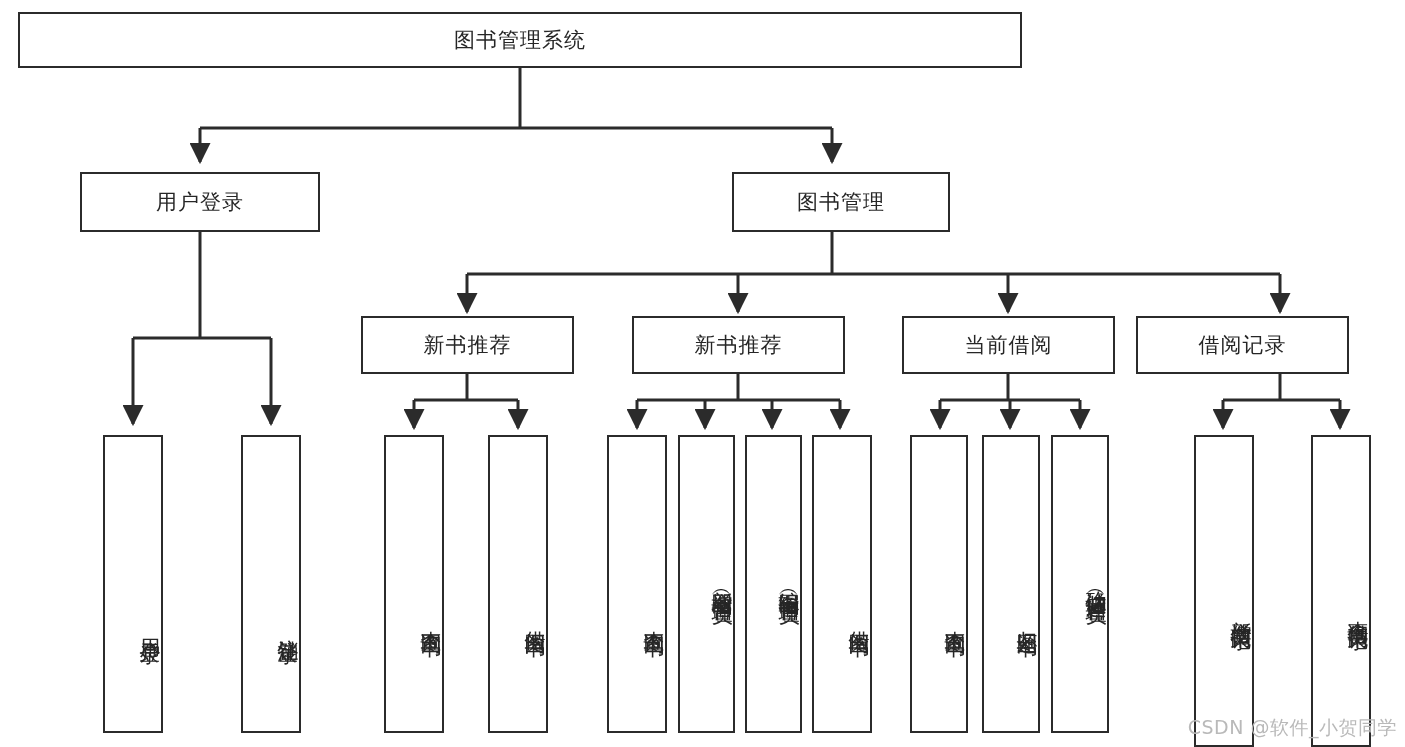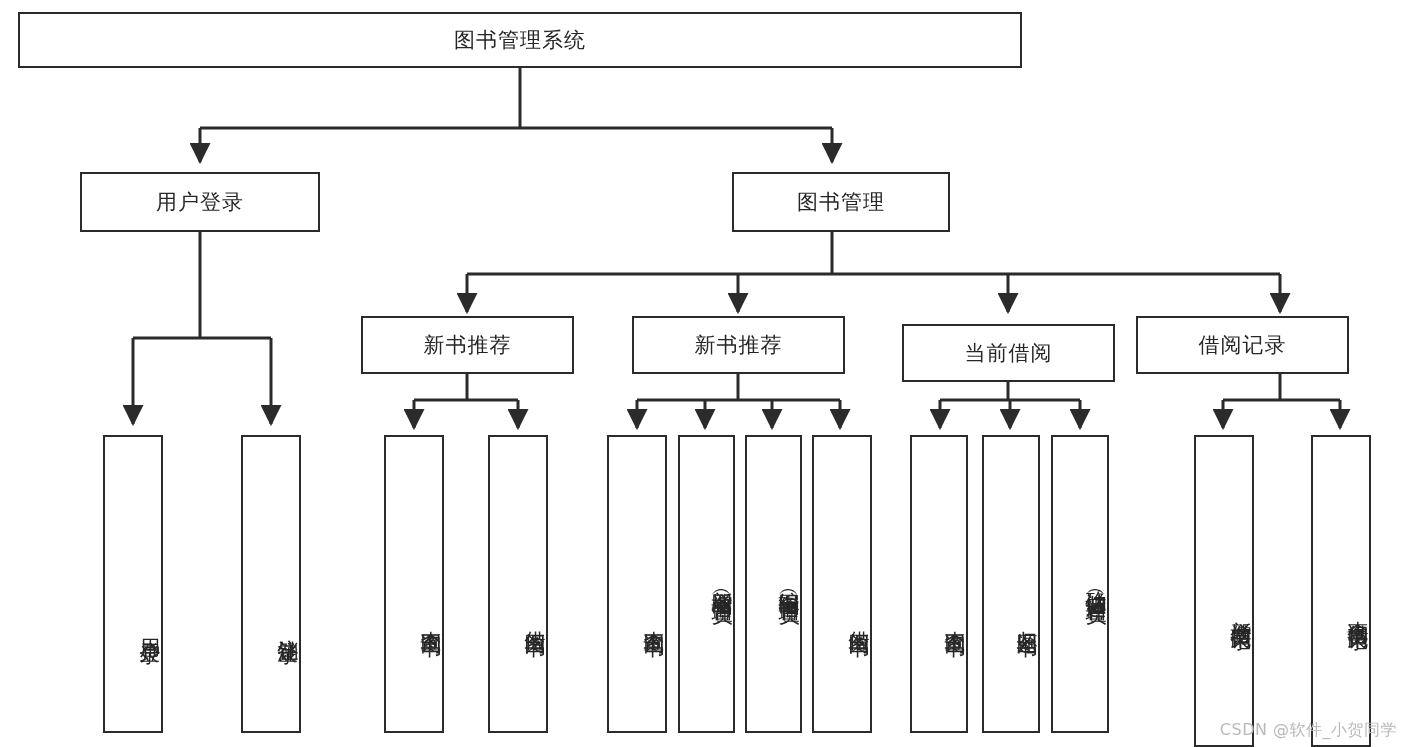--- a/index.html
+++ b/index.html
@@ -54,21 +54,21 @@
     align-items: flex-start;
   }
   .node-label {
     display: block;
     white-space: nowrap;
   }
   #watermark {
     position: absolute;
     right: 8px;
     bottom: 6px;
-    font-size: 16px;
+    font-size: 19px;
     color: #b9b9b9;
     white-space: nowrap;
     letter-spacing: 0.5px;
   }
 </style>
 </head>
 <body>
 
 <div id="canvas">
 
@@ -136,21 +136,21 @@
   </div>
 
   <div class="node horiz" style="left:361px; top:316px; width:213px; height:58px;">
     <span class="node-label">新书推荐</span>
   </div>
 
   <div class="node horiz" style="left:632px; top:316px; width:213px; height:58px;">
     <span class="node-label">新书推荐</span>
   </div>
 
-  <div class="node horiz" style="left:902px; top:316px; width:213px; height:58px;margin-top:8px;">
+  <div class="node horiz" style="left:902px; top:316px; width:213px; height:58px;">
     <span class="node-label">当前借阅</span>
   </div>
 
   <div class="node horiz" style="left:1136px; top:316px; width:213px; height:58px;">
     <span class="node-label">借阅记录</span>
   </div>
 
   <div class="node vert" style="left:103px; top:435px; width:60px; height:298px; padding-top:90px;">
     <span class="node-label">用户登录</span>
   </div>

